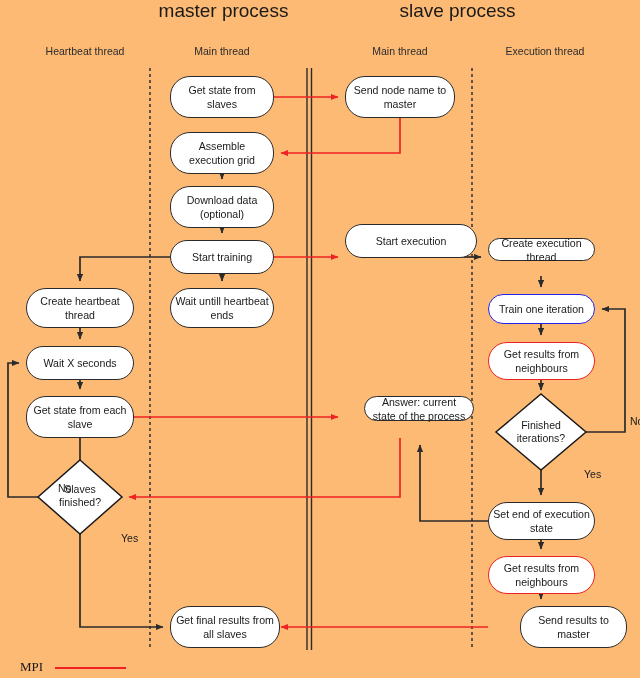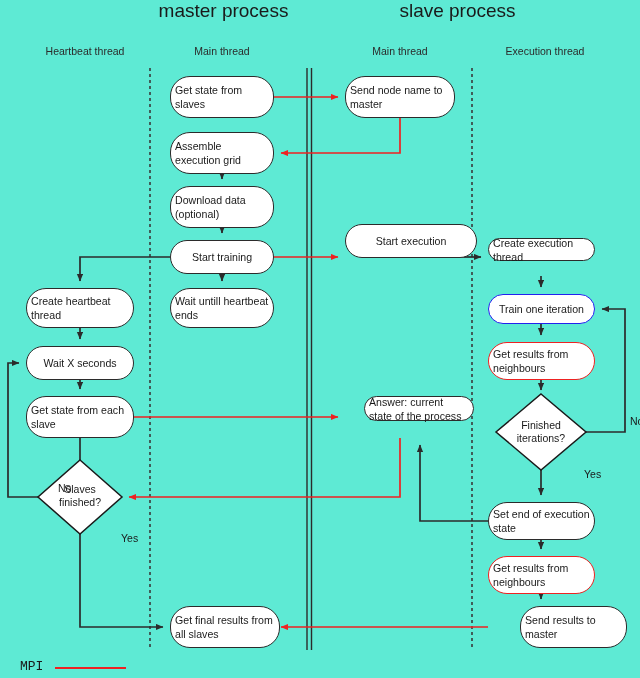--- a/index.html
+++ b/index.html
@@ -1,19 +1,19 @@
 <!DOCTYPE html>
 <html><head>
 <meta charset="utf-8">
 <style>
   html,body{margin:0;padding:0;background:#ffffff;}
   #canvas{
     position:relative;
     width:640px;height:678px;
-    background:#5eead4;
+    background:#fdba74;
     font-family:"Liberation Sans", sans-serif;
     overflow:hidden;
   }
   svg.layer{position:absolute;left:0;top:0;width:640px;height:678px;}
   .title{
     position:absolute;
     font-size:19px;
     color:#1a1a1a;
     text-align:center;
     white-space:nowrap;
@@ -27,21 +27,21 @@
     white-space:nowrap;
     font-family:"Liberation Sans", sans-serif;
   }
   .node{
     position:absolute;
     box-sizing:border-box;
     border:1.6px solid #2b2b2b;
     border-radius:20px;
     background:#ffffff;
     display:flex;align-items:center;justify-content:center;
-    text-align:left;
+    text-align:center;
     font-size:10.6px;
     line-height:14px;
     color:#1a1a1a;
     padding:2px 4px;
     font-family:"Liberation Sans", sans-serif;
   }
   .node.blue{border-color:#2222ee;}
   .node.red{border-color:#ee2222;}
   .edge-label{
     position:absolute;
@@ -57,21 +57,21 @@
     line-height:13px;
     color:#1a1a1a;
     text-align:center;
     white-space:nowrap;
     font-family:"Liberation Sans", sans-serif;
   }
   .legend-label{
     position:absolute;
     font-size:13px;
     color:#1a1a1a;
-    font-family:Liberation Mono, monospace;
+    font-family:Liberation Serif, serif;
   }
 </style>
 </head>
 <body>
 
 <div id="canvas">
 
   <div class="title" style="left:76px;top:0px;width:295px;">master process</div>
   <div class="title" style="left:310px;top:0px;width:295px;">slave process</div>
 

